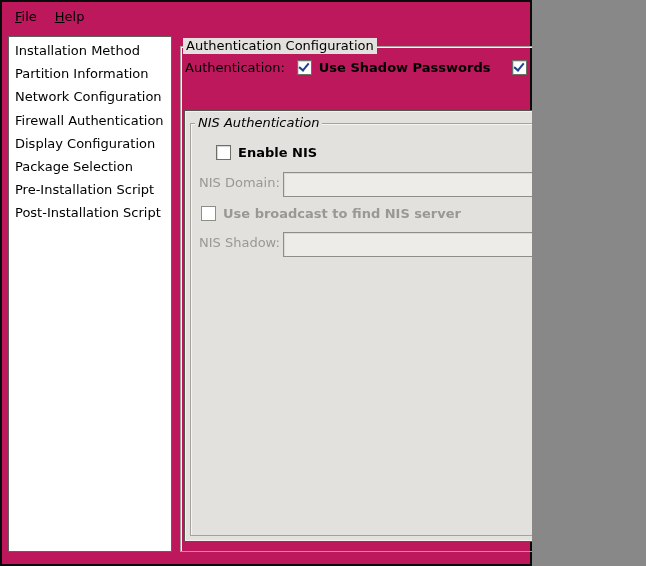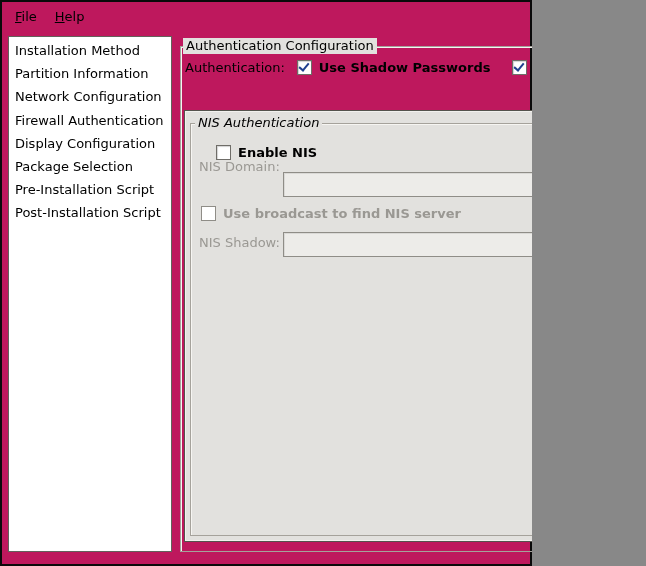--- a/index.html
+++ b/index.html
@@ -132,21 +132,21 @@
 
     <div class="page">
       <div class="gframe nis-frame">
         <span class="legend">NIS Authentication</span>
 
         <div class="row-abs cb-ctl" style="left:9px;top:21px;margin-left:16px;">
           <span class="cb"></span>
           <span>Enable NIS</span>
         </div>
 
-        <div class="row-abs dis-txt" style="left:8px;top:35px;">NIS Domain:</div>
+        <div class="row-abs dis-txt" style="left:8px;top:51px;">NIS Domain:</div>
         <input class="entry" style="left: 92px; top: 48px;" disabled="" value="">
 
         <div class="row-abs cb-ctl dis-txt" style="left:10px;top:82px;">
           <span class="cb disabled"></span>
           <span>Use broadcast to find NIS server</span>
         </div>
 
         <div class="row-abs dis-txt" style="left:8px;top:111px;">NIS Shadow:</div>
         <input class="entry" style="left: 92px; top: 108px;" disabled="" value="">
       </div>

